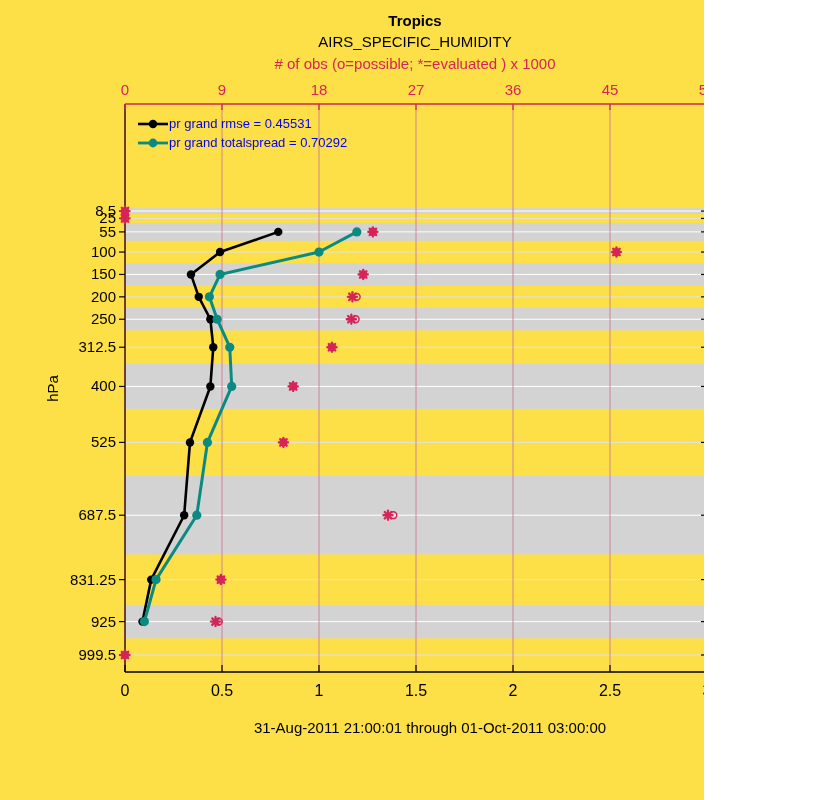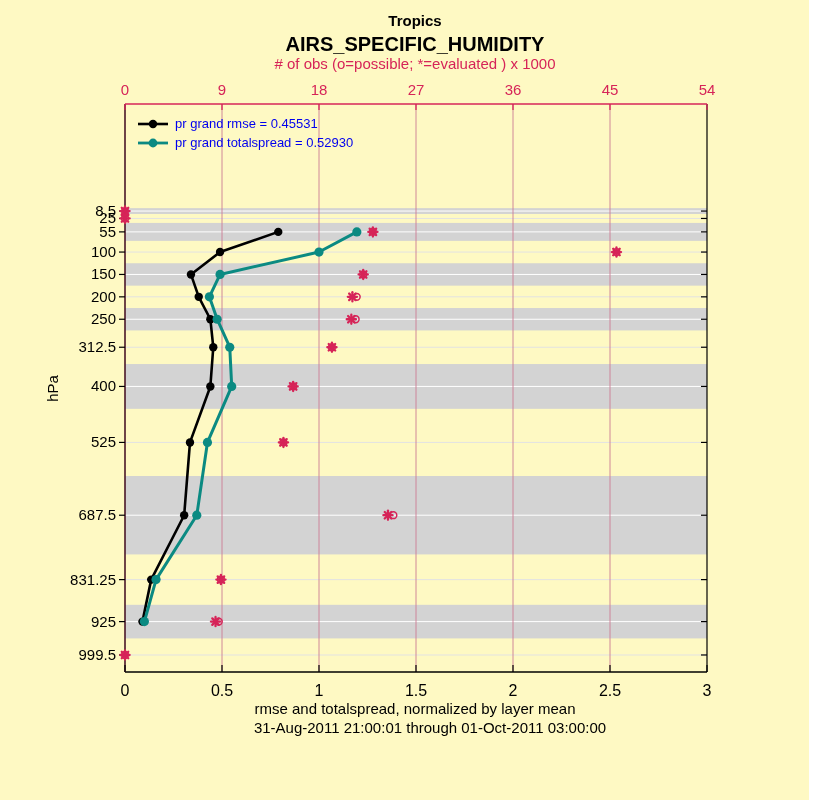--- a/index.html
+++ b/index.html
@@ -1,30 +1,30 @@
 <!DOCTYPE html>
 <html><head>
 <meta charset="utf-8">
 <style>
   html,body{margin:0;padding:0;background:#fff;}
-  #fig{position:relative;width:809px;height:800px;background:#fef9c3;
+  #fig{position:relative;width:704px;height:800px;background:#fde047;
        font-family:"Liberation Sans","DejaVu Sans",sans-serif;overflow:hidden;}
   .abs{position:absolute;}
   .ctr{left:0;width:830px;text-align:center;}
   .title-main{top:12px;font-size:15px;font-weight:bold;color:#000;}
-  .title-sub{top:33px;font-size:20px;font-weight:bold;color:#000;}
+  .title-sub{top:33px;font-size:15px;font-weight:normal;color:#000;}
   .title-obs{top:55px;font-size:15px;color:#d62458;text-align:center;}
   .xlabel{top:700px;font-size:15px;color:#000;}
   .datelabel{top:719px;font-size:15px;color:#000;padding-left:15px;}
   .footer{top:772px;font-size:8px;color:#000;}
   .ylabel{top:380px;left:-18px;width:140px;text-align:center;font-size:15px;color:#000;
           transform:rotate(-90deg);transform-origin:center;}
   #legend{top:114px;left:137px;}
   .leg-row{display:flex;align-items:center;height:19px;}
-  .leg-text{font-size:13px;color:#0000ee;margin-left:6px;white-space:nowrap;}
+  .leg-text{font-size:13px;color:#0000ee;white-space:nowrap;}
   svg text{font-family:"Liberation Sans","DejaVu Sans",sans-serif;}
 </style>
 </head>
 <body>
 
 <div id="fig">
 
   <div class="abs ctr title-main">Tropics</div>
   <div class="abs ctr title-sub">AIRS_SPECIFIC_HUMIDITY</div>
   <div class="abs ctr title-obs"># of obs (o=possible; *=evaluated ) x 1000</div>
@@ -234,19 +234,18 @@
         <line id="leg-line-0" x1="1" y1="6" x2="31" y2="6" stroke="#000000" stroke-width="2.6"></line>
         <circle id="leg-dot-0" cx="16" cy="6" r="4.2" fill="#000000"></circle>
       </svg>
       <span class="leg-text">pr grand rmse = 0.45531</span>
     </div>
     <div class="leg-row">
       <svg width="32" height="12">
         <line id="leg-line-1" x1="1" y1="6" x2="31" y2="6" stroke="#0b8a82" stroke-width="2.8"></line>
         <circle id="leg-dot-1" cx="16" cy="6" r="4.4" fill="#0b8a82"></circle>
       </svg>
-      <span class="leg-text">pr grand totalspread = 0.52930</span>
+      <span class="leg-text">pr grand totalspread = 0.70292</span>
     </div>
   </div>
 
-  <div class="abs ctr xlabel">rmse and totalspread, normalized by layer mean</div>
   <div class="abs ctr datelabel">31-Aug-2011 21:00:01 through 01-Oct-2011 03:00:00</div>
 </div>
 
 </body></html>

